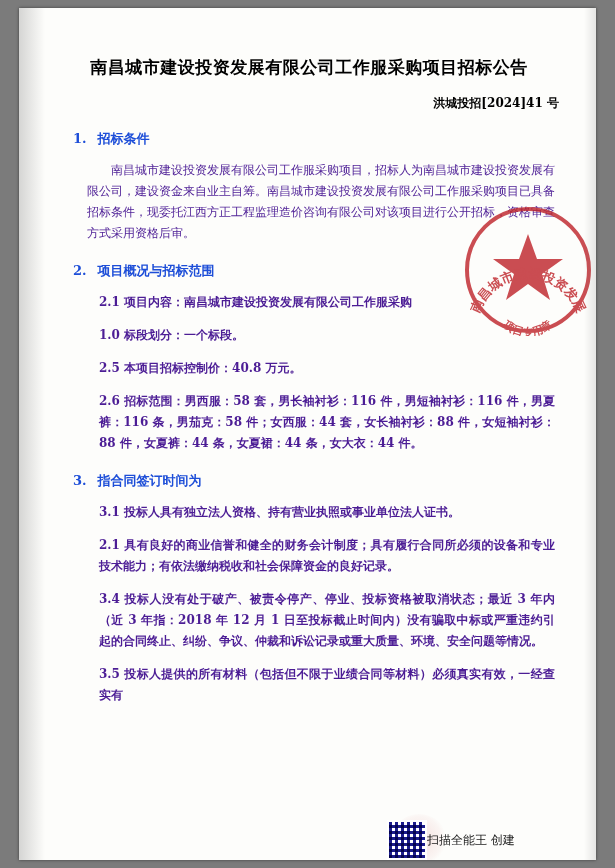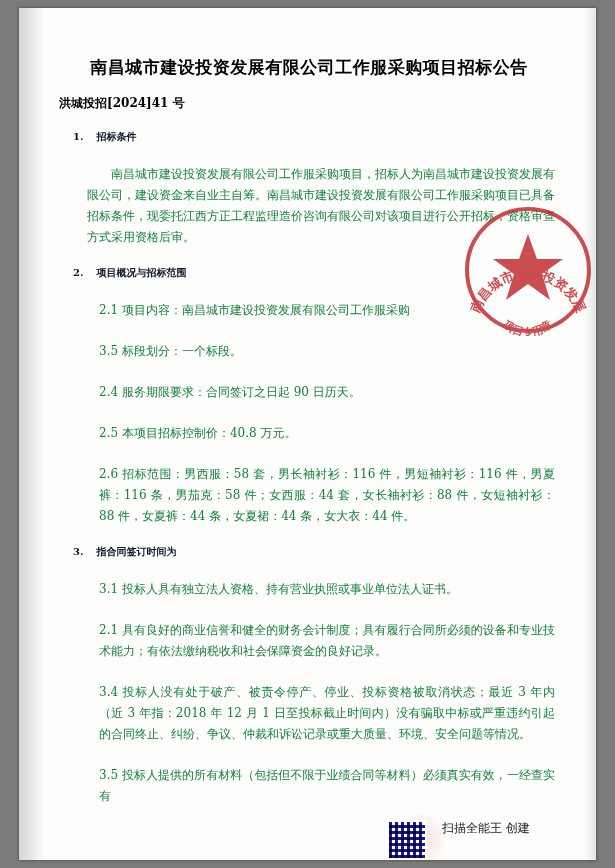--- a/index.html
+++ b/index.html
@@ -53,75 +53,77 @@
     margin-top: 48px;
     text-align: center;
     font-family: "DejaVu Serif", "Liberation Serif", serif;
     font-weight: bold;
     font-size: 17px;
     letter-spacing: 0.5px;
     color: #000;
   }
   .doc-subtitle {
     margin-top: 16px;
-    text-align: left;
+    text-align: right;
     font-family: "DejaVu Serif", "Liberation Serif", serif;
     font-weight: bold;
     font-size: 12px;
     color: #000;
   }
   .section {
     margin-top: 18px;
   }
   .section-heading {
     font-family: "DejaVu Serif", "Liberation Serif", serif;
     font-weight: bold;
-    font-size: 10px;
-    color: #0f172a;
+    font-size: 13px;
+    color: #1d4ed8;
     margin-left: 14px;
   }
   .section-heading .num {
     display: inline-block;
     min-width: 20px;
   }
   .para {
     font-family: "DejaVu Serif", "Liberation Serif", serif;
     font-size: 12px;
     line-height: 1.75;
-    color: #15803d;
+    color: #4c1d95;
     text-align: justify;
-    margin-top: 20px;
+    margin-top: 12px;
     margin-left: 28px;
     margin-right: 4px;
   }
   .para.indent {
     text-indent: 24px;
   }
   .para.sub {
     margin-left: 40px;
+    font-weight: bold;
   }
   
   .seal {
     position: absolute;
     right: 2px;
     top: 196px;
     width: 132px;
     height: 132px;
     z-index: 4;
     opacity: 0.82;
     pointer-events: none;
   }
   .seal svg { display: block; }
   
   .footer-mark {
     position: absolute;
     left: 368px;
     top: 812px;
     display: flex;
-    gap: 15px;
+    align-items: center;
+    gap: 0;
     z-index: 6;
   }
   .qr {
     width: 40px;
     height: 40px;
     background:
       repeating-linear-gradient(0deg, #1a1a8c 0 3px, #ffffff 3px 6px),
       repeating-linear-gradient(90deg, #1a1a8c 0 3px, #ffffff 3px 6px);
     background-blend-mode: multiply;
     border: 2px solid #ffffff;
@@ -162,22 +164,21 @@
       </div>
       <div class="para indent">南昌城市建设投资发展有限公司工作服采购项目，招标人为南昌城市建设投资发展有限公司，建设资金来自业主自筹。南昌城市建设投资发展有限公司工作服采购项目已具备招标条件，现委托江西方正工程监理造价咨询有限公司对该项目进行公开招标，资格审查方式采用资格后审。</div>
     </div>
 
     <div class="section">
       <div class="section-heading">
         <span class="num">2.</span>
         <span>项目概况与招标范围</span>
       </div>
       <div class="para sub">2.1 项目内容：南昌城市建设投资发展有限公司工作服采购</div>
-      <div class="para sub">3.5 标段划分：一个标段。</div>
-      <div class="para sub">2.4 服务期限要求：合同签订之日起 90 日历天。</div>
+      <div class="para sub">1.0 标段划分：一个标段。</div>
       <div class="para sub">2.5 本项目招标控制价：40.8 万元。</div>
       <div class="para sub">2.6 招标范围：男西服：58 套，男长袖衬衫：116 件，男短袖衬衫：116 件，男夏裤：116 条，男茄克：58 件；女西服：44 套，女长袖衬衫：88 件，女短袖衬衫：88 件，女夏裤：44 条，女夏裙：44 条，女大衣：44 件。</div>
     </div>
 
     <div class="section">
       <div class="section-heading">
         <span class="num">3.</span>
         <span>指合同签订时间为</span>
       </div>
       <div class="para sub">3.1 投标人具有独立法人资格、持有营业执照或事业单位法人证书。</div>

